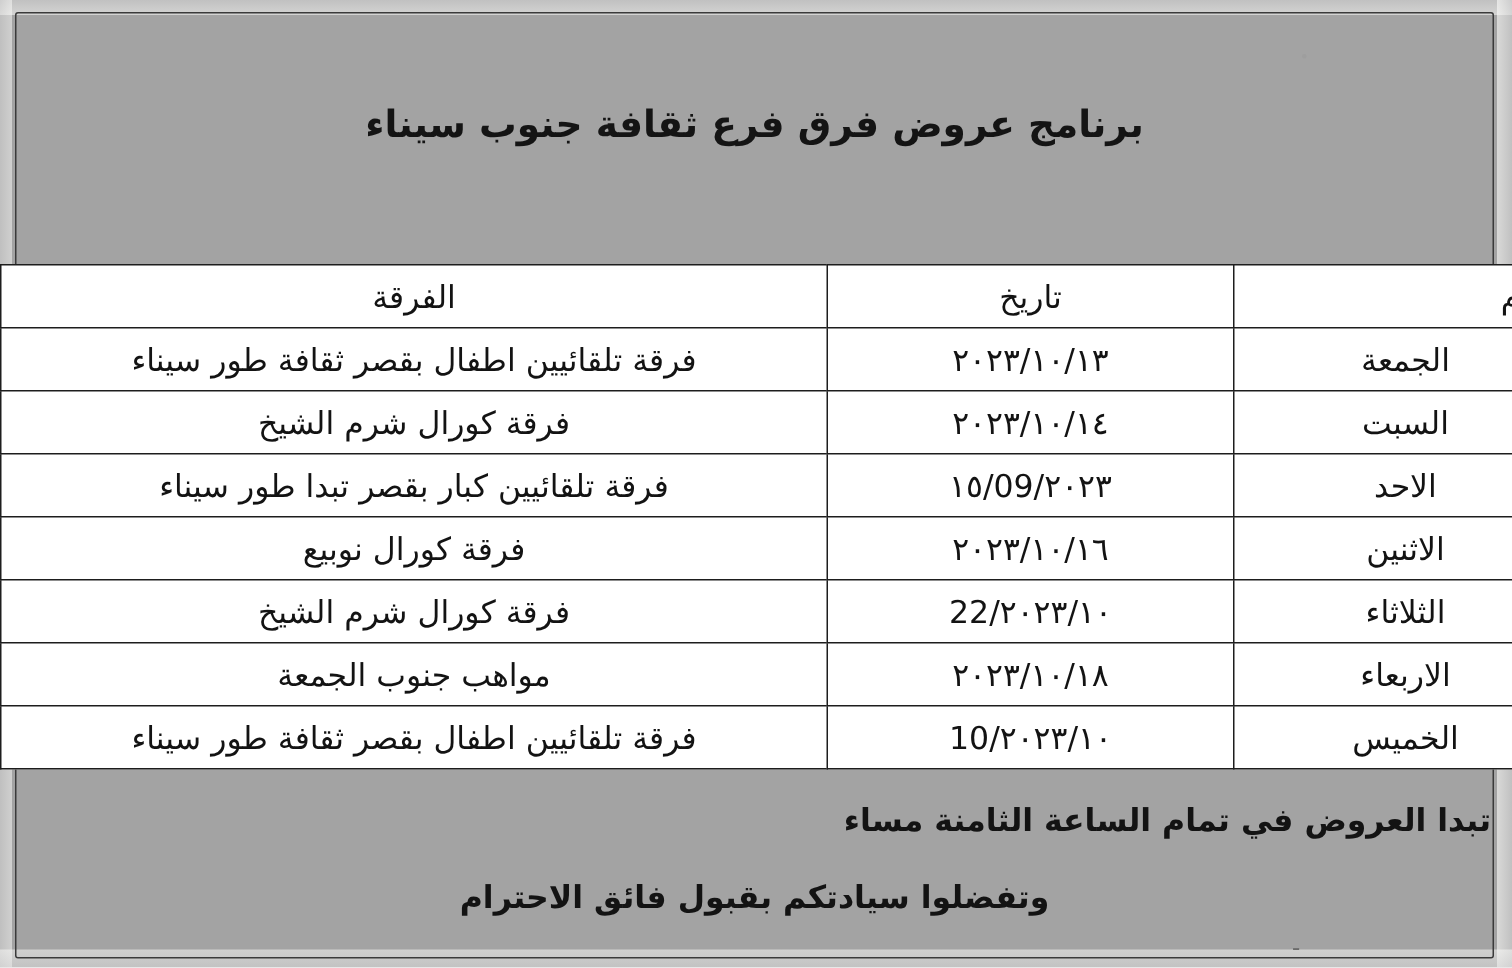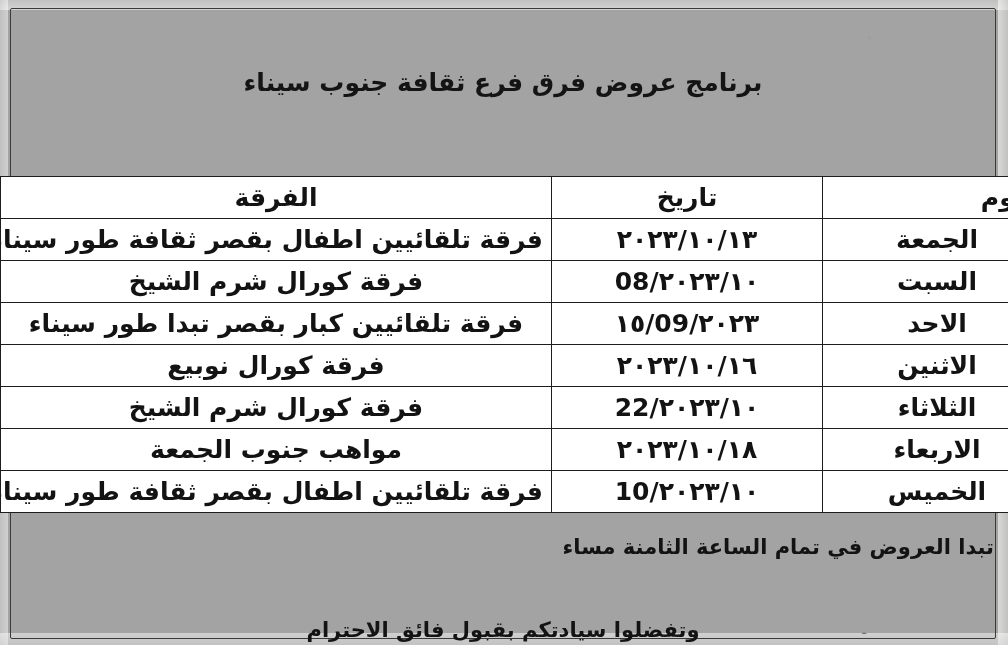--- a/index.html
+++ b/index.html
@@ -103,22 +103,22 @@
     left: -10px;
     width: 1000px;
     border-collapse: collapse;
     table-layout: fixed;
     background: #ffffff;
   }
   table.schedule td, table.schedule th {
     border: 1px solid #1d1d1d;
     height: 41px;
     padding: 0 8px;
-    font-size: 25px;
-    font-weight: bold;
+    font-size: 21px;
+    font-weight: normal;
     color: #131313;
     text-align: center;
     vertical-align: middle;
     white-space: nowrap;
     overflow: hidden;
   }
   .col-day   { width: 212px; text-align: right; padding-right: 22px; }
   .col-date  { width: 254px; }
   .col-troupe{ width: 534px; }
 
@@ -136,21 +136,20 @@
   }
   .closing-line {
     position: absolute;
     top: 578px;
     left: 0;
     right: 0;
     text-align: center;
     font-size: 21px;
     font-weight: bold;
     color: #131313;
-    margin-top: 32px;
   }
   .signature-mark {
     position: absolute;
     bottom: 2px;
     right: 130px;
     font-size: 13px;
     color: #4a4a4a;
     opacity: .7;
   }
 </style>
@@ -182,21 +181,21 @@
         </tr>
       </thead>
       <tbody>
         <tr>
           <td class="col-day">الجمعة</td>
           <td class="col-date">٢٠٢٣/١٠/١٣</td>
           <td class="col-troupe">فرقة تلقائيين اطفال بقصر ثقافة طور سيناء</td>
         </tr>
         <tr>
           <td class="col-day">السبت</td>
-          <td class="col-date">٢٠٢٣/١٠/08</td>
+          <td class="col-date">٢٠٢٣/١٠/١٤</td>
           <td class="col-troupe">فرقة كورال شرم الشيخ</td>
         </tr>
         <tr>
           <td class="col-day">الاحد</td>
           <td class="col-date">٢٠٢٣/09/١٥</td>
           <td class="col-troupe">فرقة تلقائيين كبار بقصر تبدا طور سيناء</td>
         </tr>
         <tr>
           <td class="col-day">الاثنين</td>
           <td class="col-date">٢٠٢٣/١٠/١٦</td>

